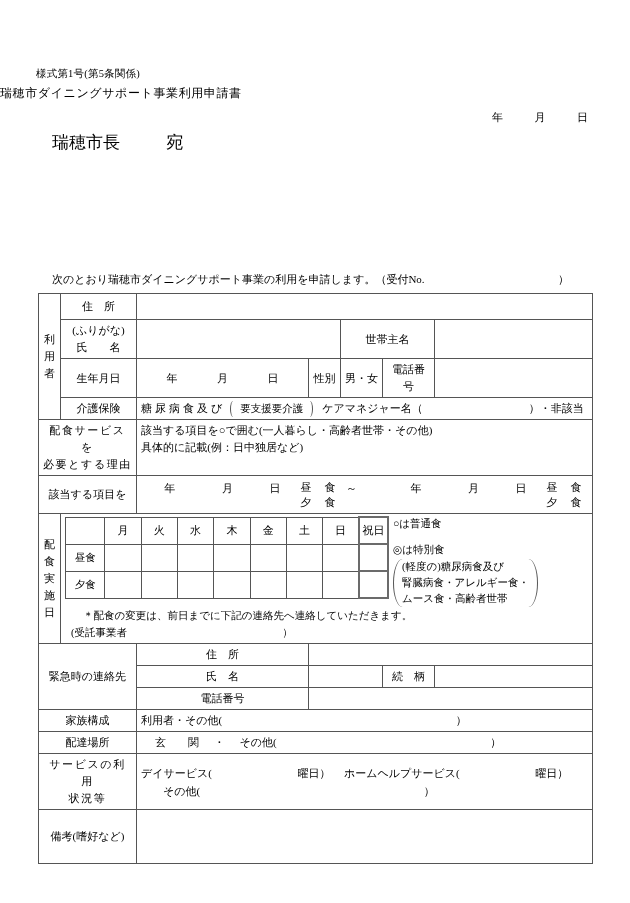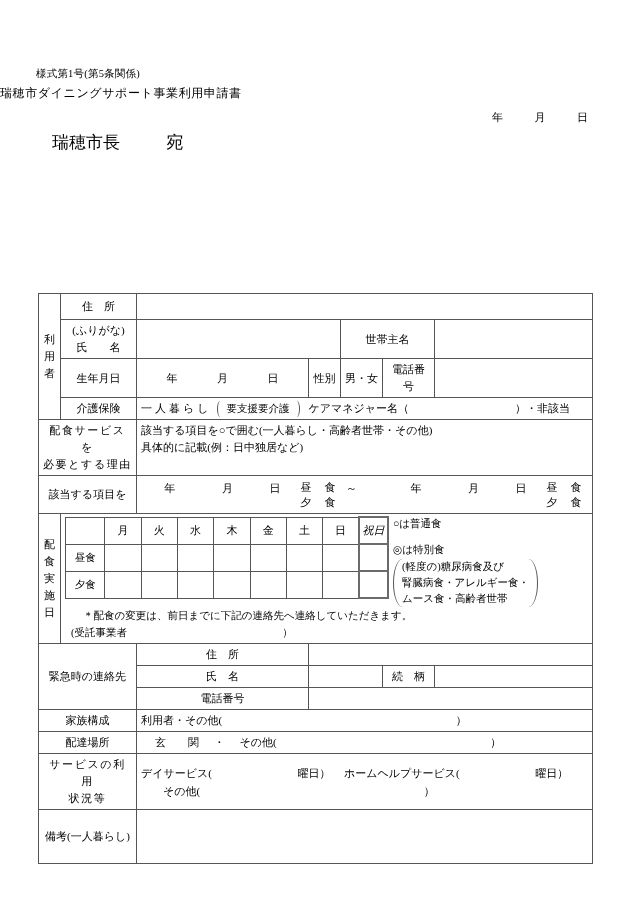--- a/index.html
+++ b/index.html
@@ -124,21 +124,20 @@
     height: 27px;
     text-align: center;
     padding: 0;
   }
   table.week td.rowlbl { width: 38px; font-size: 10.5px; }
   table.week td.corner { width: 38px; }
   table.week td.day { width: 35px; }
   table.week td.holiday {
     width: 28px;
     border: 2px solid #6b6b6b;
-    font-style: italic;
   }
   .legend {
     padding-left: 4px; font-size: 10.5px; line-height: 16px;
     white-space: nowrap;
   }
   .legend .l1 { margin-bottom: 10px; }
   .legend .diet-brace {
     display: inline-flex; flex-direction: column;
     border-left: 1px solid #555; border-right: 1px solid #555;
     border-radius: 12px / 30px;
@@ -174,20 +173,25 @@
     <span class="gap"></span>
     <span>日</span>
   </div>
 
   <div class="addressee">
     <span>瑞穂市長</span>
     <span class="to">宛</span>
   </div>
 
 
+  <div class="intro">
+    <span>次のとおり瑞穂市ダイニングサポート事業の利用を申請します。（受付No.</span>
+    <span class="recv-gap"></span>
+    <span>）</span>
+  </div>
 
   <table class="form">
     <colgroup>
       <col style="width:22px">
       <col style="width:76px">
       <col style="width:172px">
       <col style="width:32px">
       <col style="width:42px">
       <col style="width:52px">
       <col style="width:158px">
@@ -226,21 +230,21 @@
       <td class="c-lbl">性別</td>
       <td class="c-lbl">男・女</td>
       <td class="c-lbl">電話番号</td>
       <td class="blank"></td>
     </tr>
 
     <tr>
       <td class="c-lbl">介護保険</td>
       <td colspan="5">
         <div class="kaigo-wrap">
-          <span class="ninteilbl">一人暮らし</span>
+          <span class="ninteilbl">糖尿病食及び</span>
           <span class="brace-box">
             <span>要支援</span>
             <span>要介護</span>
           </span>
           <span class="cm-name">ケアマネジャー名（</span>
           <span class="cm-gap"></span>
           <span>）・非該当</span>
         </div>
       </td>
     </tr>
@@ -411,19 +415,19 @@
         </div>
         <div class="svc-line svc-indent">
           <span>その他(</span>
           <span class="svc-gap3"></span>
           <span>）</span>
         </div>
       </td>
     </tr>
 
     <tr>
-      <td class="c-lbl" colspan="2" style="height:54px">備考(一人暮らし)</td>
+      <td class="c-lbl" colspan="2" style="height:54px">備考(嗜好など)</td>
       <td colspan="5"></td>
     </tr>
   </tbody>
     </table>
 
 </div>
 
 </body></html>

